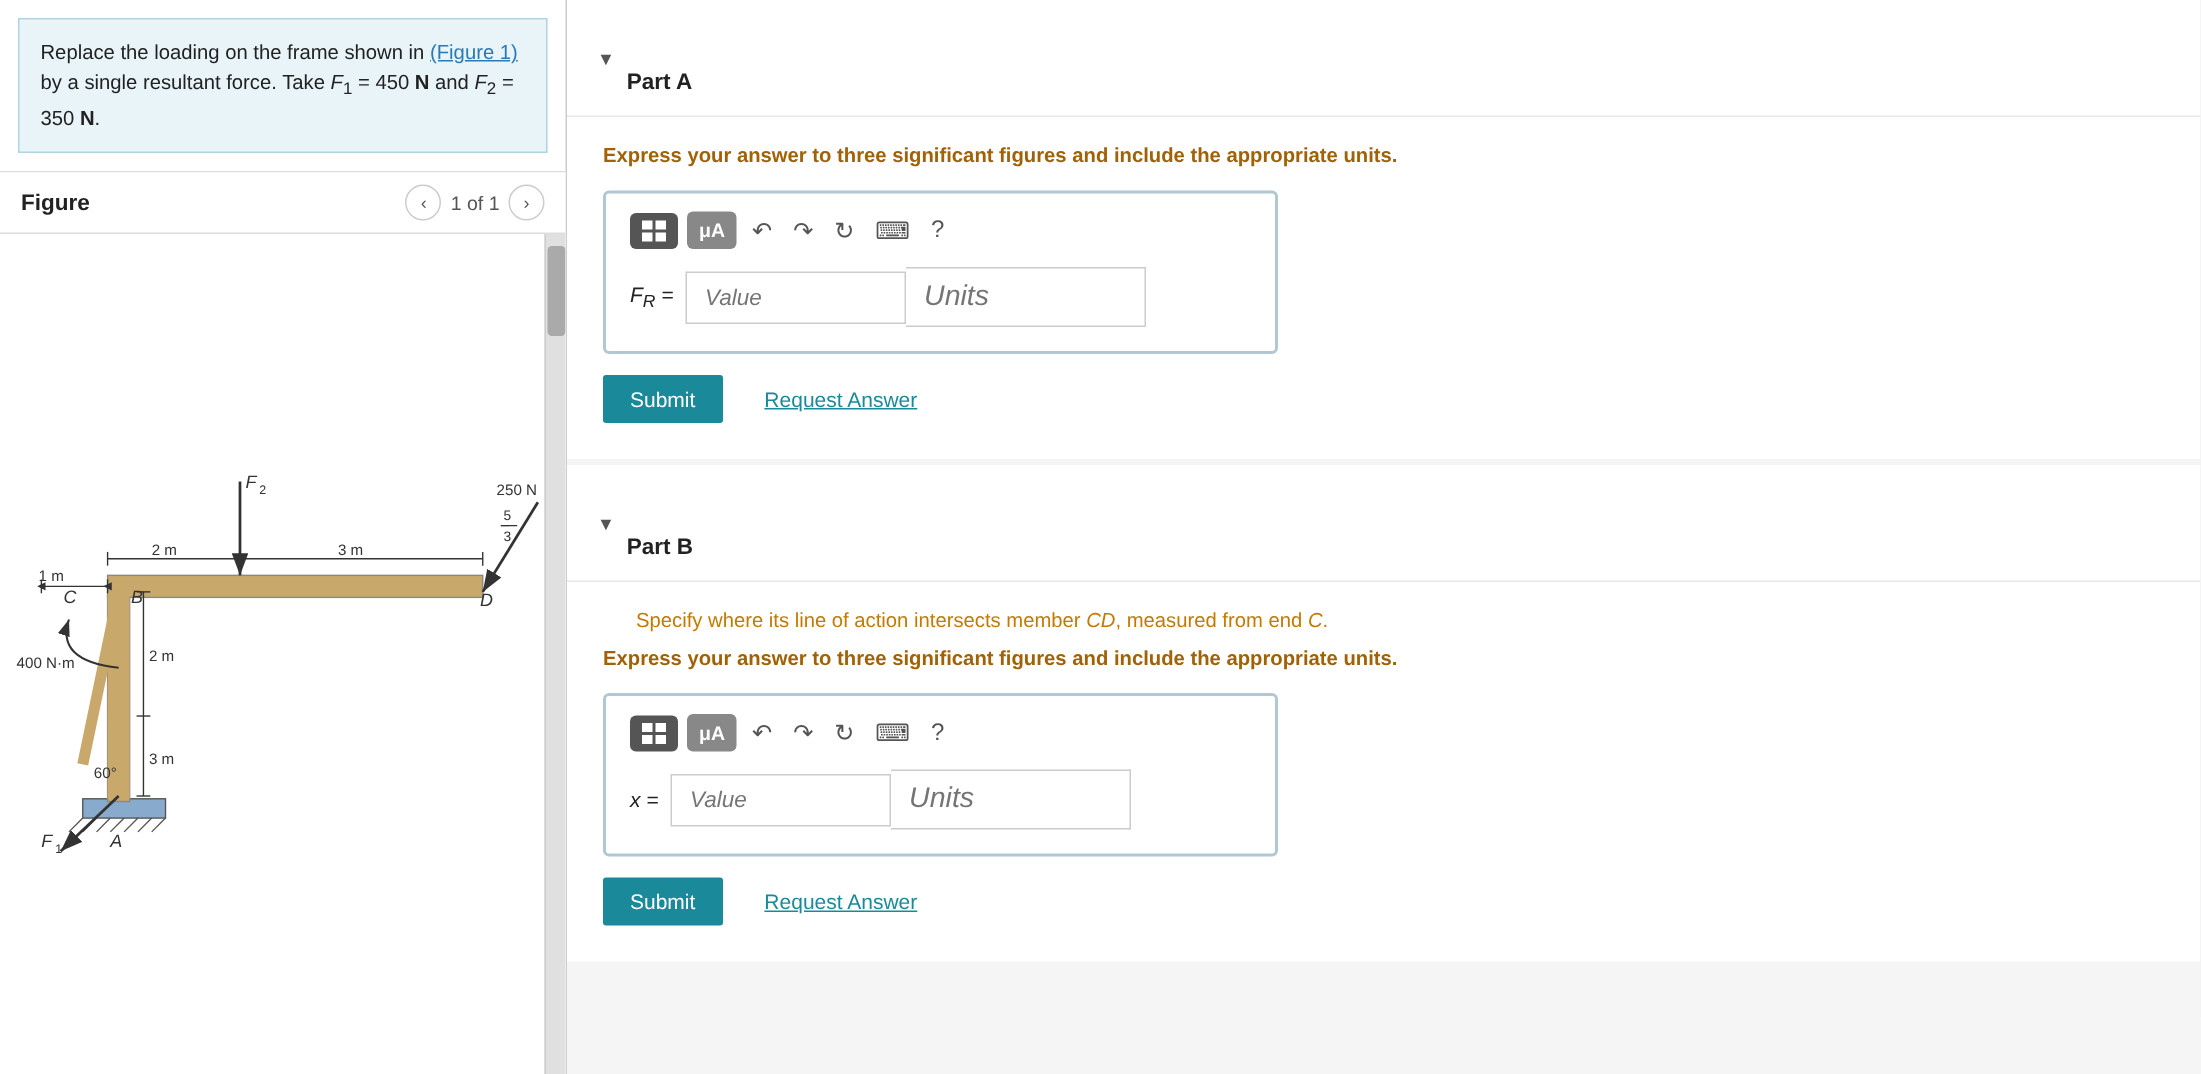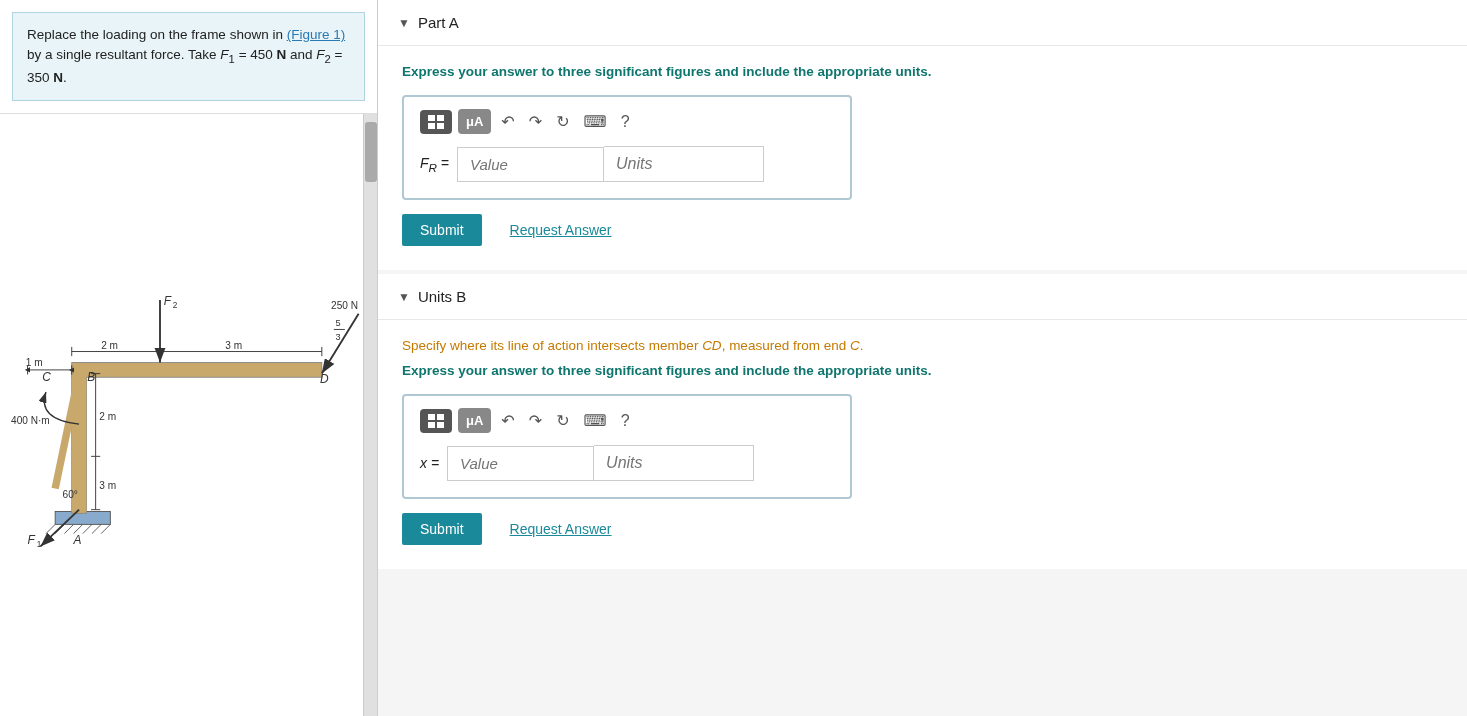--- a/index.html
+++ b/index.html
@@ -110,39 +110,40 @@
       gap: 8px;
     }
 
     .part-toggle {
       color: #555;
       font-size: 12px;
       cursor: pointer;
     }
 
     .part-title {
-      font-weight: normal;
+      font-weight: bold;
       font-size: 15px;
       color: #222;
+      margin-top: 32px;
     }
 
     .part-content {
       padding: 18px 24px 24px 24px;
     }
 
     .part-description {
       color: #c47a00;
       font-size: 13.5px;
       margin-bottom: 10px;
     }
 
     .part-instruction {
       font-weight: bold;
       font-size: 13.5px;
-      color: #0f766e;
+      color: #a16207;
       margin-bottom: 16px;
     }
 
     .answer-box {
       border: 2px solid #b0c8d4;
       border-radius: 4px;
       padding: 12px 16px 16px 16px;
       background: #fff;
       max-width: 450px;
     }
@@ -202,21 +203,21 @@
       color: #aaa;
       width: 147px;
       outline: none;
       font-style: italic;
     }
 
     .units-input {
       border: 1px solid #ccc;
       border-left: none;
       padding: 8px 12px;
-      font-size: 16px;
+      font-size: 19px;
       color: #aaa;
       width: 160px;
       outline: none;
       font-style: italic;
     }
 
     .action-row {
       display: flex;
       align-items: center;
       gap: 16px;
@@ -259,20 +260,28 @@
 </head>
 <body>
 
 <div class="left-panel">
   <div class="problem-statement">
     Replace the loading on the frame shown in <a href="#">(Figure 1)</a> by a
     single resultant force. Take <i>F</i><sub>1</sub> = 450 <b>N</b> and <i>F</i><sub>2</sub> = 350 <b>N</b>.
   </div>
 
   <div class="figure-section">
+    <div class="figure-header">
+      <span class="figure-title">Figure</span>
+      <div class="figure-nav">
+        <button class="nav-btn">‹</button>
+        <span>1 of 1</span>
+        <button class="nav-btn">›</button>
+      </div>
+    </div>
 
     <div class="figure-canvas">
       
       <svg viewBox="0 0 410 330" class="figure-svg">
 
         <rect x="60" y="270" width="60" height="14" fill="#88aacc" stroke="#555" stroke-width="1"></rect>
 
         <line x1="60" y1="284" x2="50" y2="294" stroke="#555" stroke-width="1"></line>
         <line x1="70" y1="284" x2="60" y2="294" stroke="#555" stroke-width="1"></line>
         <line x1="80" y1="284" x2="70" y2="294" stroke="#555" stroke-width="1"></line>
@@ -400,24 +409,24 @@
       <div class="action-row">
         <button class="submit-btn">Submit</button>
         <button class="request-link">Request Answer</button>
       </div>
     </div>
   </div>
 
   <div class="part-section">
     <div class="part-header">
       <span class="part-toggle">▼</span>
-      <span class="part-title">Units B</span>
+      <span class="part-title">Part B</span>
     </div>
     <div class="part-content">
-      <div class="part-description" style="margin-bottom:10px;">
+      <div class="part-description" style="margin-bottom:10px;margin-left:22px;">
         Specify where its line of action intersects member <i>CD</i>, measured from end <i>C</i>.
       </div>
       <div class="part-instruction">Express your answer to three significant figures and include the appropriate units.</div>
 
       <div class="answer-box">
         <div class="toolbar">
           <button class="tb-btn" title="Matrix">
             <span style="display:grid;grid-template-columns:1fr 1fr;gap:2px;width:16px;height:14px;">
               <span style="background:#fff;display:block;"></span>
               <span style="background:#fff;display:block;"></span>

